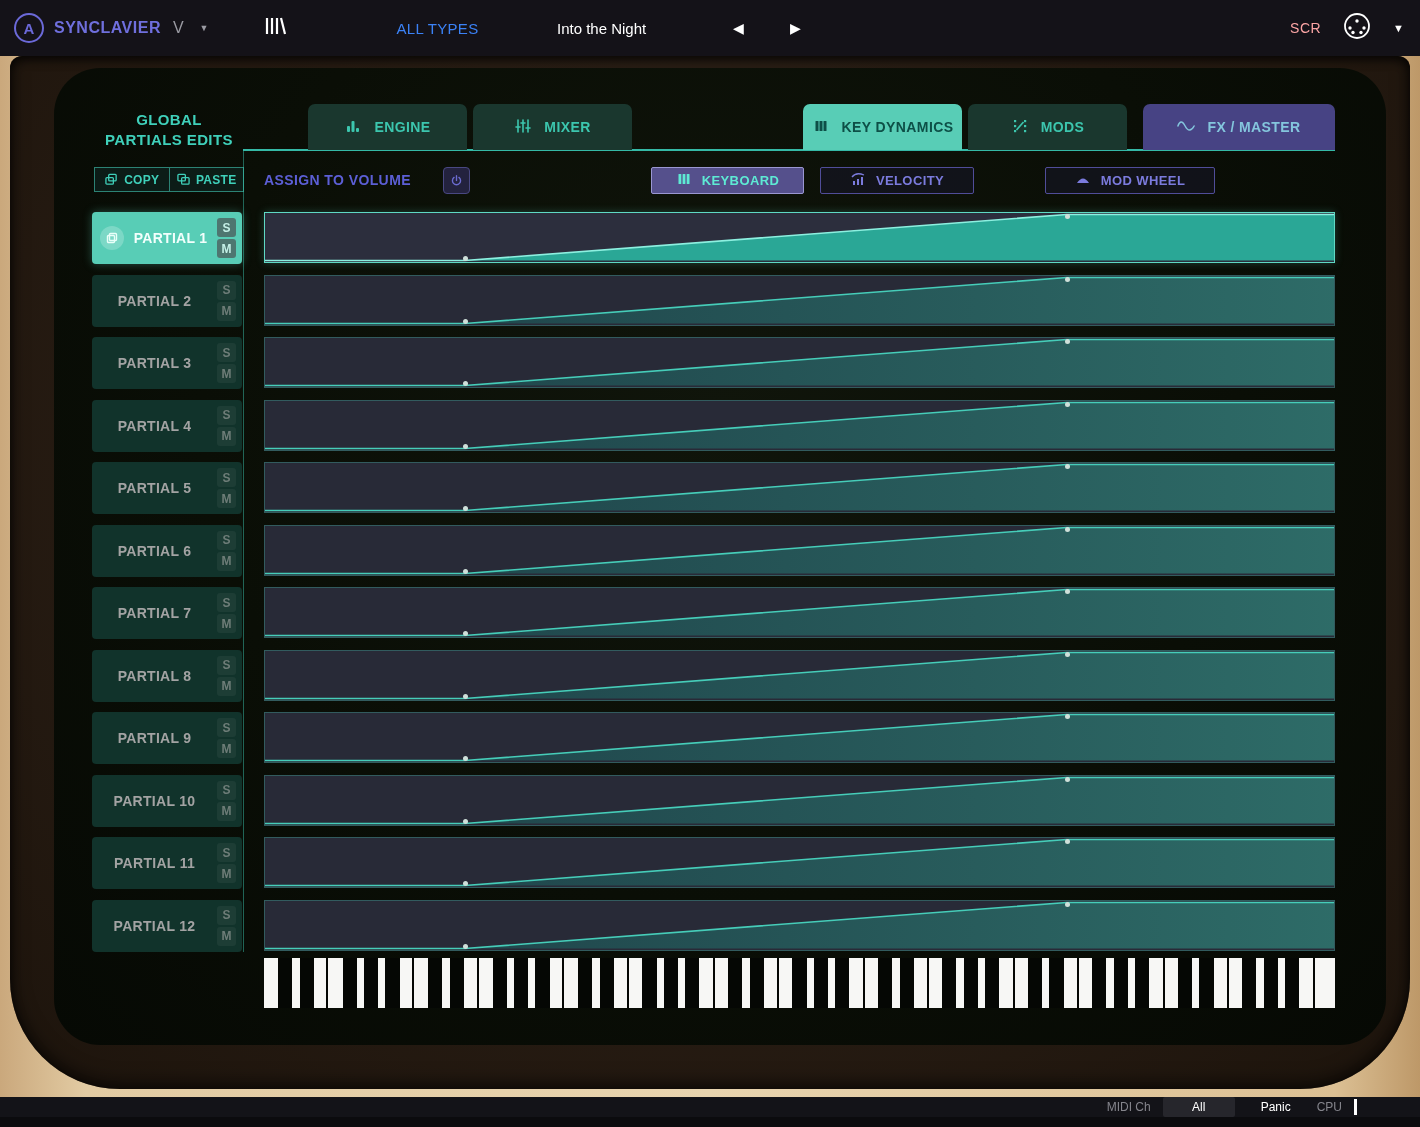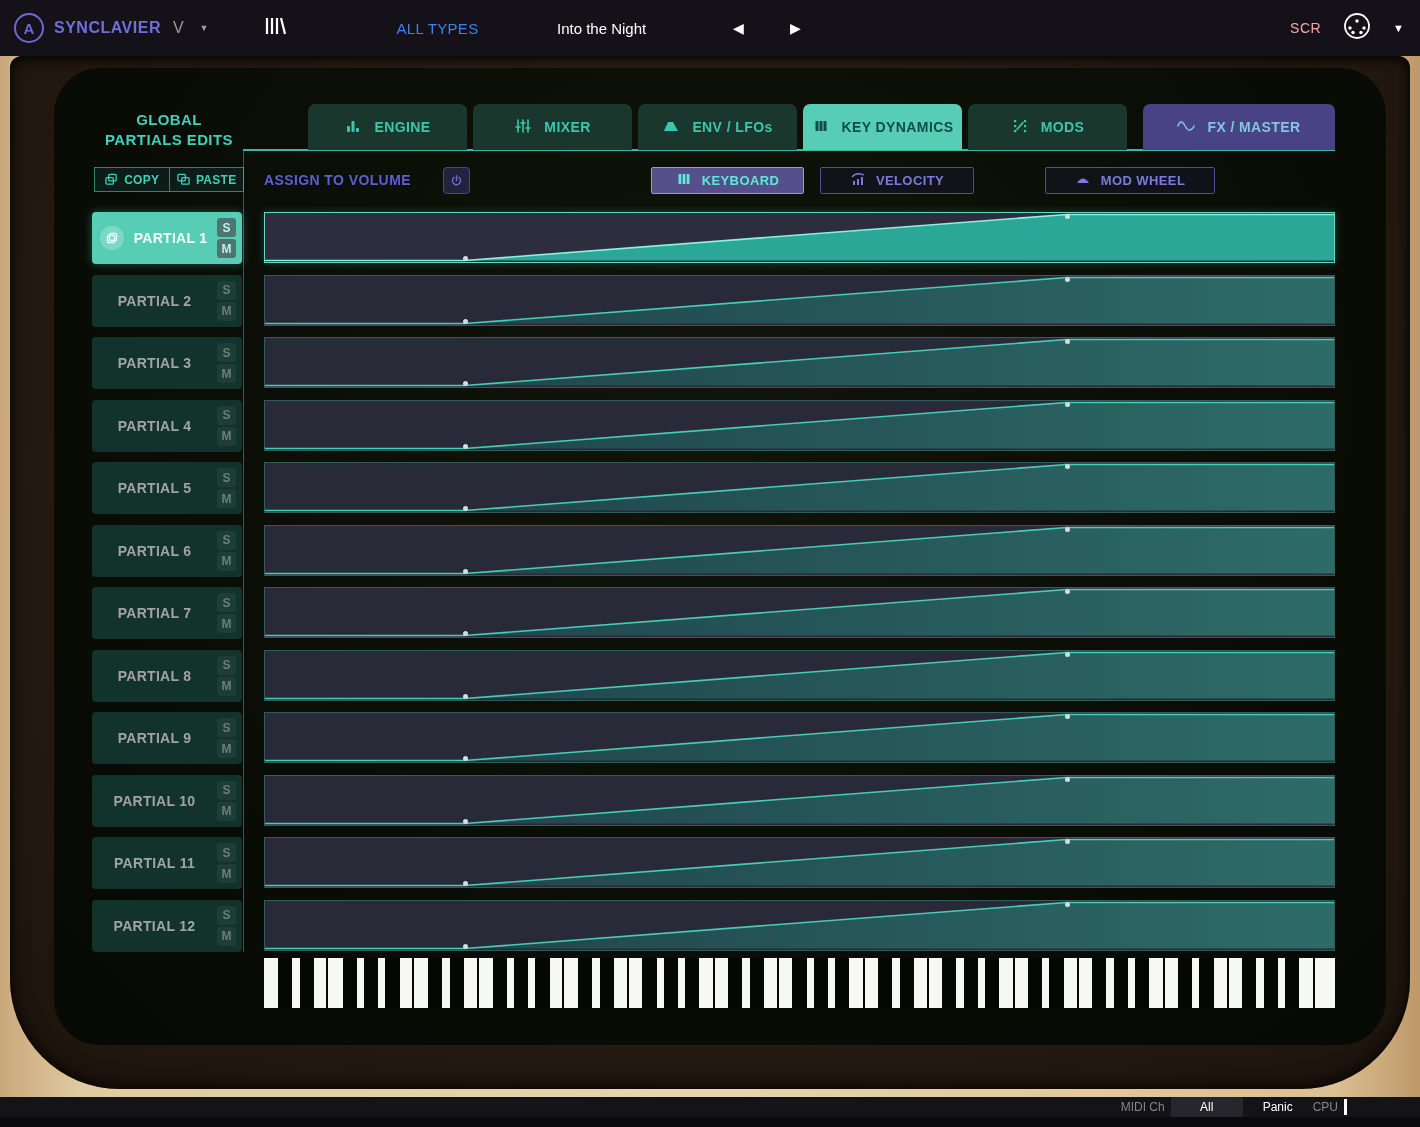--- a/index.html
+++ b/index.html
@@ -84,21 +84,21 @@
   .grow svg{position:absolute;left:0;top:0;width:100%;height:100%;}
   .dot{position:absolute;width:5px;height:5px;border-radius:50%;background:#cfe0da;}
 
   .kbd{position:absolute;left:210px;top:890px;width:1071px;height:50px;background:#050704;}
   .kbd-whites{position:absolute;inset:0;display:flex;gap:2px;}
   .wkey{flex:1;background:#f7f7f5;}
   .bkey{position:absolute;top:0;height:100%;background:#050704;}
 
   
   .statusbar{position:absolute;left:0;top:1097px;width:1420px;height:20px;background:#131318;
-    display:flex;align-items:center;justify-content:flex-end;gap:6px;padding-right:28px;color:#85858c;font-size:12px;}
+    display:flex;align-items:center;justify-content:flex-end;gap:12px;padding-right:18px;color:#85858c;font-size:12px;}
   .sb-box{background:#26262c;color:#fff;height:20px;display:flex;align-items:center;justify-content:center;
     border-radius:2px;font-size:12px;cursor:default;}
   .cpu-meter{width:48px;height:16px;display:flex;align-items:center;}
   .cpu-tick{width:3px;height:16px;background:#fff;}
 </style>
 </head>
 <body>
 
 <div class="canvas">
 
@@ -285,26 +285,20 @@
                     <line x1="3" y1="2" x2="3" y2="14"></line>
                     <line x1="8" y1="2" x2="8" y2="14"></line>
                     <line x1="13" y1="2" x2="13" y2="14"></line>
                     <line x1="1" y1="9" x2="5" y2="9"></line>
                     <line x1="6" y1="5" x2="10" y2="5"></line>
                     <line x1="11" y1="10" x2="15" y2="10"></line>
                   </g>
                 </svg></span>
               <span>MIXER</span>
             </div>
-            <div class="tab" style="left: 374px; width: 159px;">
-              <span><svg viewBox="0 0 16 16">
-                  <polygon points="1,13 5,4 10,4 15,13" fill="currentColor"></polygon>
-                </svg></span>
-              <span>ENV / LFOs</span>
-            </div>
             <div class="tab active" style="left: 539px; width: 159px;">
               <span><svg viewBox="0 0 16 16">
                   <g fill="currentColor">
                     <rect x="2.5" y="3" width="3" height="10" rx="0.5"></rect>
                     <rect x="6.5" y="3" width="3" height="10" rx="0.5"></rect>
                     <rect x="10.5" y="3" width="3" height="10" rx="0.5"></rect>
                   </g>
                 </svg></span>
               <span>KEY DYNAMICS</span>
             </div>

